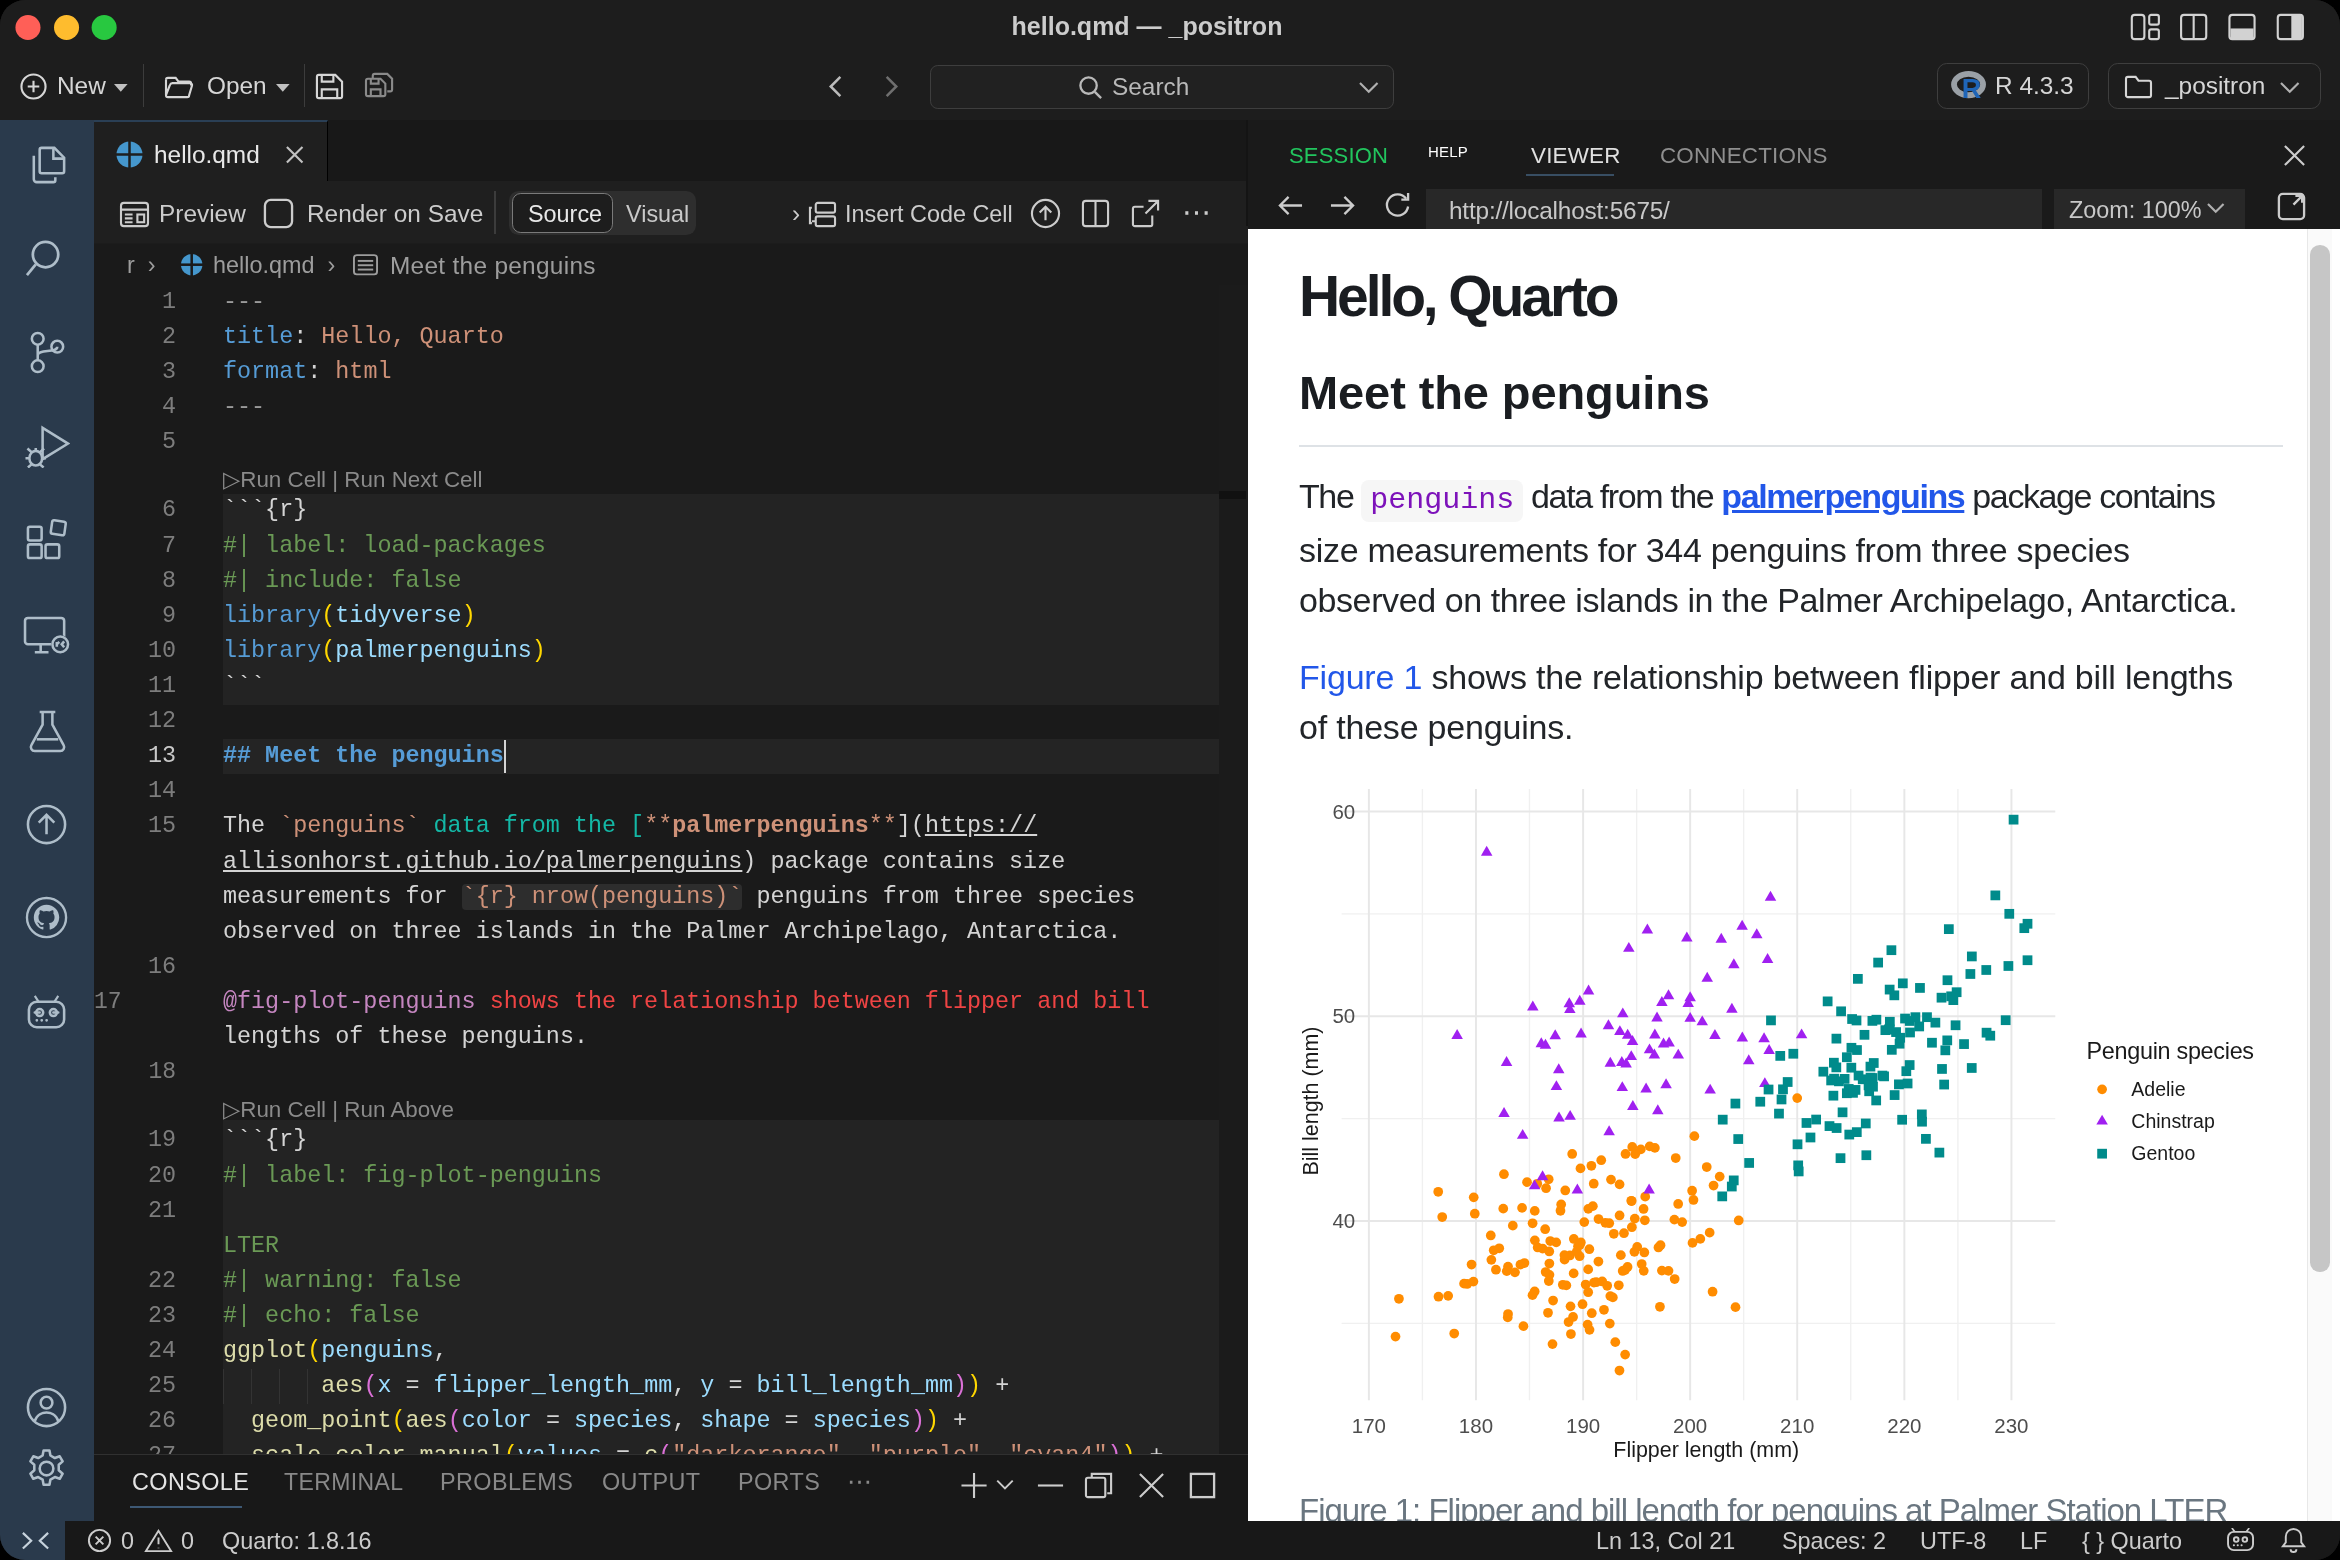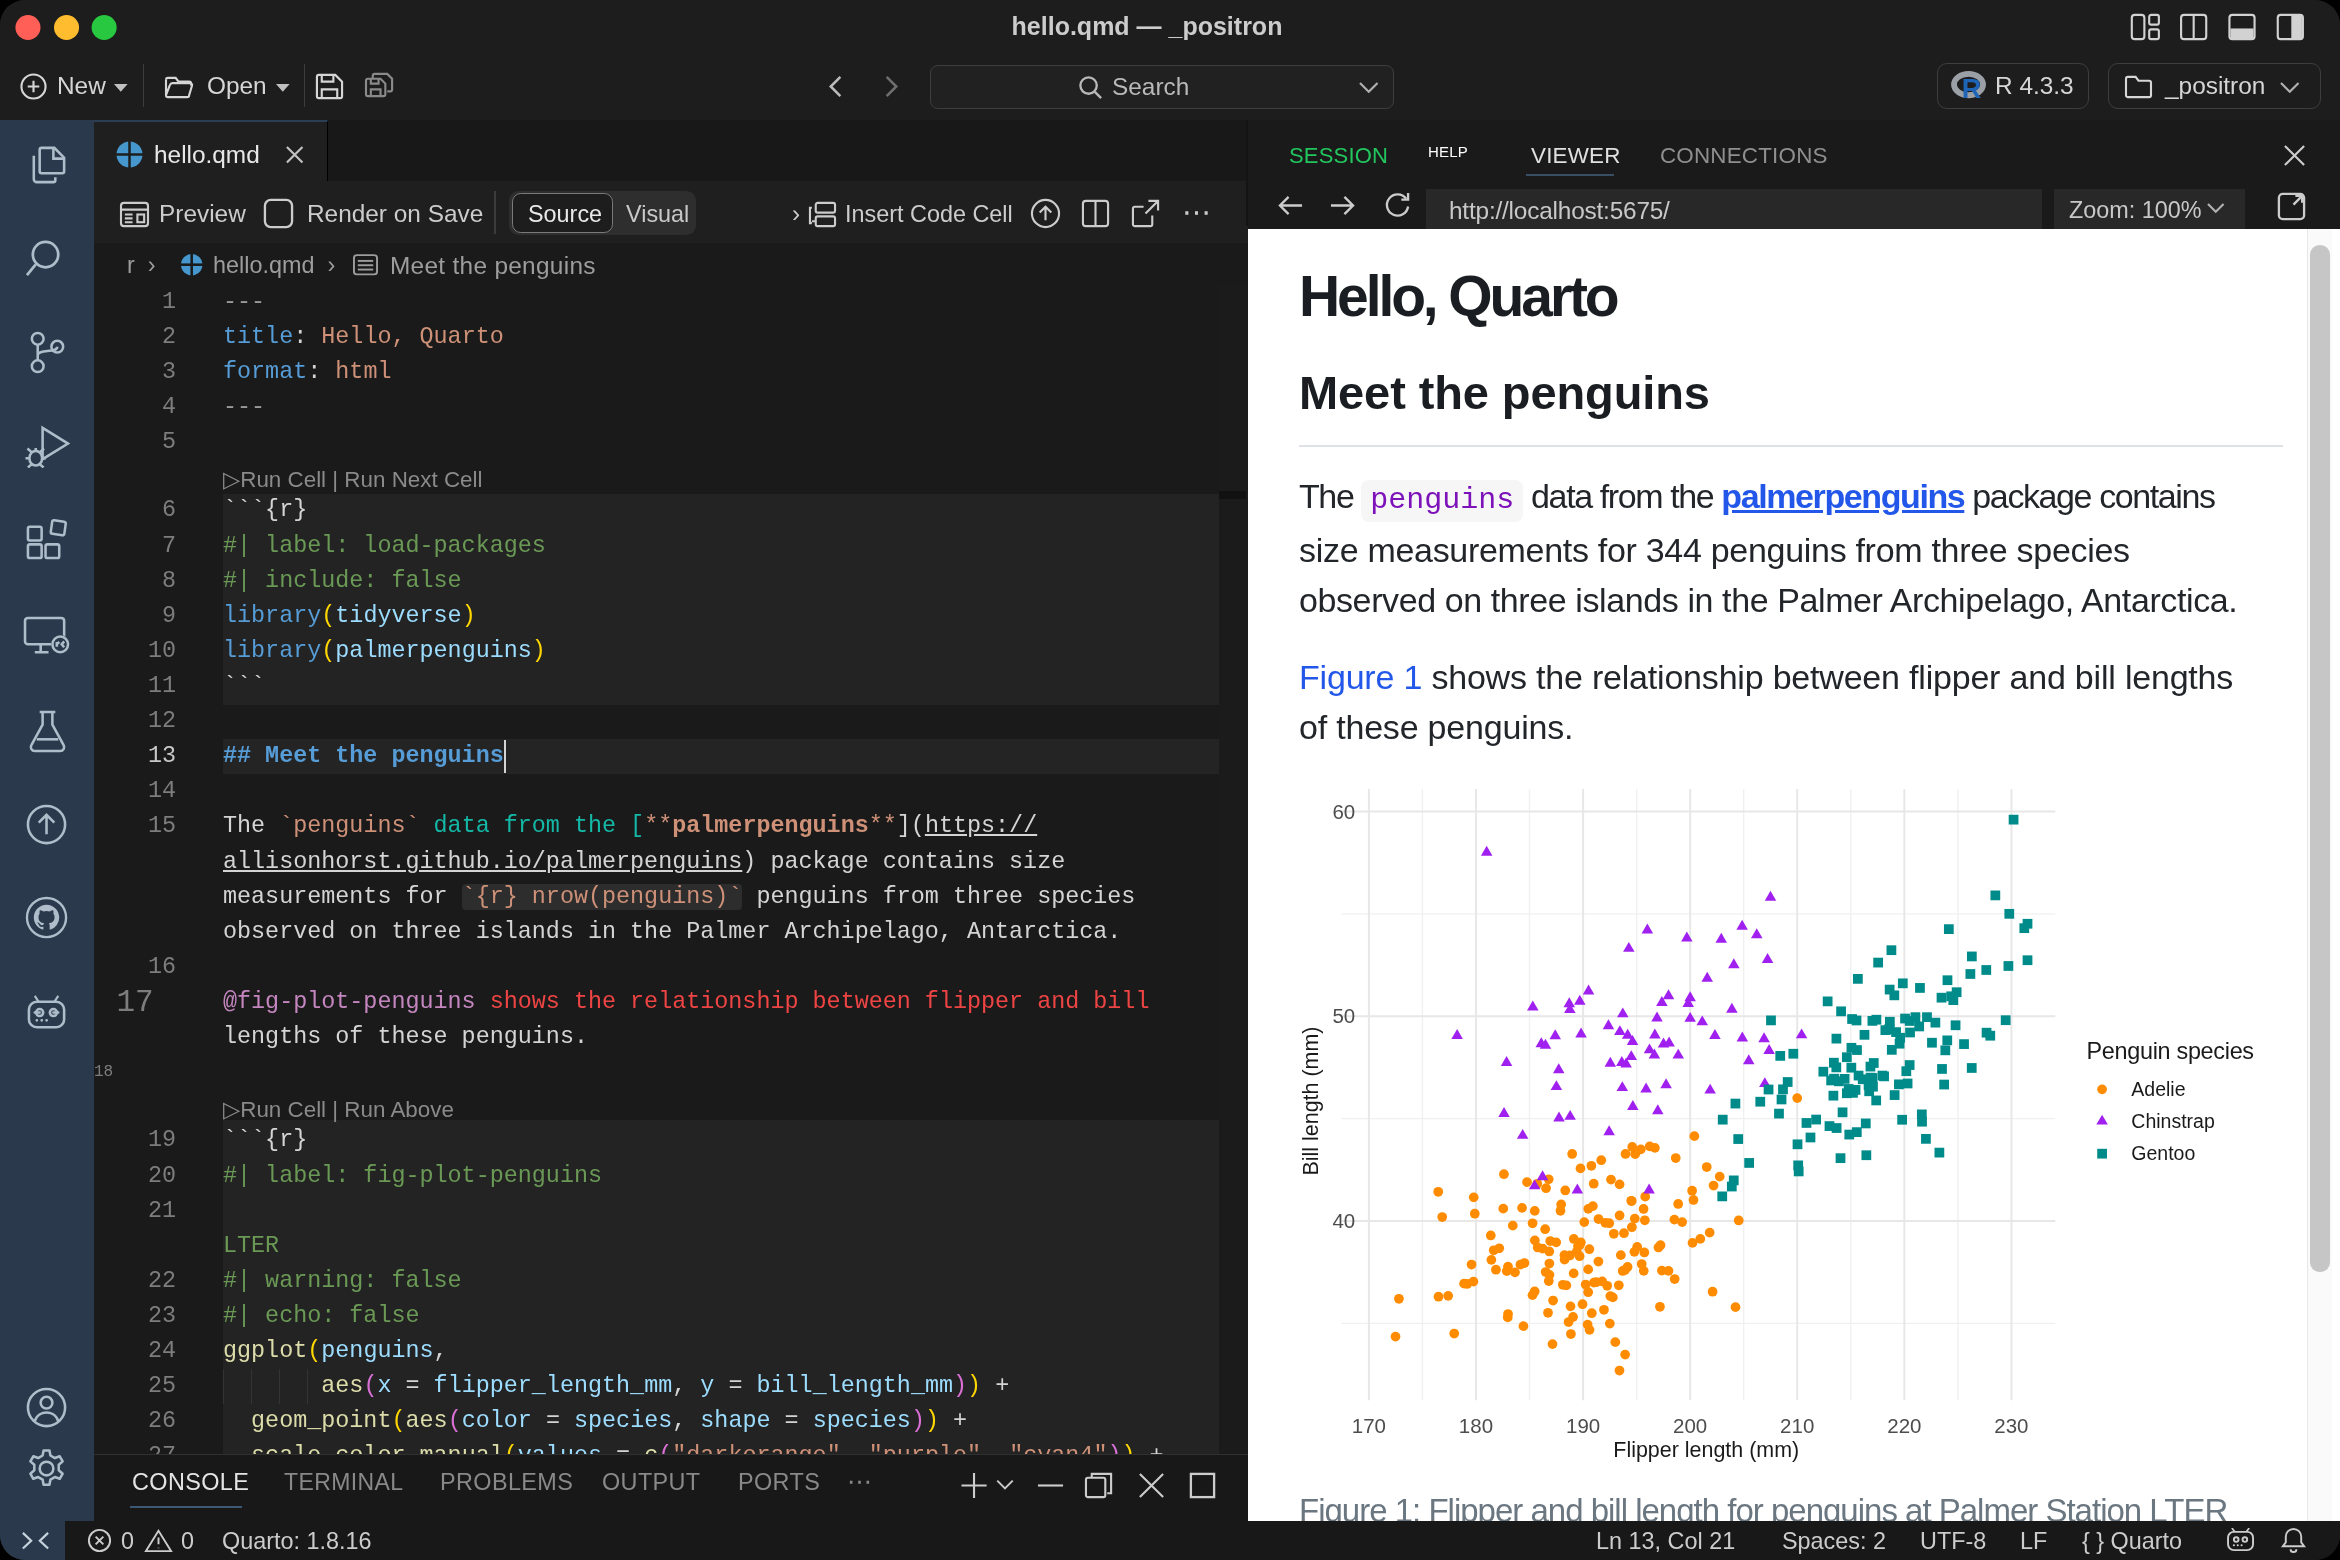--- a/index.html
+++ b/index.html
@@ -255,24 +255,24 @@
 <div style="position:absolute;left:129px;top:739px;height:35px;line-height:35px;white-space:pre"><b style="color:#569cd6">## Meet the penguins</b></div>
 <div style="position:absolute;left:0;top:774px;width:82px;height:35px;line-height:35px;text-align:right;color:#7d7d7d;font-size:23.4px">14</div>
 <div style="position:absolute;left:129px;top:774px;height:35px;line-height:35px;white-space:pre"></div>
 <div style="position:absolute;left:0;top:809px;width:82px;height:35px;line-height:35px;text-align:right;color:#7d7d7d;font-size:23.4px">15</div>
 <div style="position:absolute;left:129px;top:809px;height:35px;line-height:35px;white-space:pre"><span style="color:#d4d4d4">The </span><span style="color:#ce9178">`penguins`</span><span style="color:#14b8a6"> data from the [</span><span style="color:#ce9178">**<b>palmerpenguins</b>**</span><span style="color:#d4d4d4">](<u>https://</u></span></div>
 <div style="position:absolute;left:129px;top:845px;height:35px;line-height:35px;white-space:pre"><span style="color:#d4d4d4"><u>allisonhorst.github.io/palmerpenguins</u>) package contains size</span></div>
 <div style="position:absolute;left:129px;top:880px;height:35px;line-height:35px;white-space:pre"><span style="color:#d4d4d4">measurements for </span><span style="color:#ce9178;background:#2d2d2d;border-radius:3.9px">`{r} nrow(penguins)`</span><span style="color:#d4d4d4"> penguins from three species</span></div>
 <div style="position:absolute;left:129px;top:915px;height:35px;line-height:35px;white-space:pre"><span style="color:#d4d4d4">observed on three islands in the Palmer Archipelago, Antarctica.</span></div>
 <div style="position:absolute;left:0;top:950px;width:82px;height:35px;line-height:35px;text-align:right;color:#7d7d7d;font-size:23.4px">16</div>
 <div style="position:absolute;left:129px;top:950px;height:35px;line-height:35px;white-space:pre"></div>
-<div style="position:absolute;left:0;top:985px;width:82px;height:35px;line-height:35px;text-align:center;color:#7d7d7d;font-size:31px">17</div>
+<div style="position:absolute;left:0;top:985px;width:82px;height:35px;line-height:35px;text-align:left;color:#7d7d7d;font-size:23px">17</div>
 <div style="position:absolute;left:129px;top:985px;height:35px;line-height:35px;white-space:pre"><span style="color:#c586c0">@fig-plot-penguins</span><span style="color:#ef4444"> shows the relationship between flipper and bill</span></div>
 <div style="position:absolute;left:129px;top:1020px;height:35px;line-height:35px;white-space:pre"><span style="color:#d4d4d4">lengths of these penguins.</span></div>
-<div style="position:absolute;left:0;top:1055px;width:82px;height:35px;line-height:35px;text-align:left;color:#7d7d7d;font-size:16px">18</div>
+<div style="position:absolute;left:0;top:1055px;width:82px;height:35px;line-height:35px;text-align:right;color:#7d7d7d;font-size:23px">18</div>
 <div style="position:absolute;left:129px;top:1055px;height:35px;line-height:35px;white-space:pre"></div>
 <div style="position:absolute;left:129px;top:1094px;height:31px;line-height:31px;font-family:'Liberation Sans',sans-serif;font-size:22.4px;color:#8a8a8a">▷Run Cell | Run Above</div>
 <div style="position:absolute;left:0;top:1123px;width:82px;height:35px;line-height:35px;text-align:right;color:#7d7d7d;font-size:23.4px">19</div>
 <div style="position:absolute;left:129px;top:1123px;height:35px;line-height:35px;white-space:pre"><span style="color:#d4d4d4">```{r}</span></div>
 <div style="position:absolute;left:0;top:1159px;width:82px;height:35px;line-height:35px;text-align:right;color:#7d7d7d;font-size:23.4px">20</div>
 <div style="position:absolute;left:129px;top:1159px;height:35px;line-height:35px;white-space:pre"><span style="color:#6a9955">#| label: fig-plot-penguins</span></div>
 <div style="position:absolute;left:0;top:1194px;width:82px;height:35px;line-height:35px;text-align:right;color:#7d7d7d;font-size:23.4px">21</div>
 <div style="position:absolute;left:129px;top:1229px;height:35px;line-height:35px;white-space:pre"><span style="color:#6a9955">LTER</span></div>
 <div style="position:absolute;left:0;top:1264px;width:82px;height:35px;line-height:35px;text-align:right;color:#7d7d7d;font-size:23.4px">22</div>
 <div style="position:absolute;left:129px;top:1264px;height:35px;line-height:35px;white-space:pre"><span style="color:#6a9955">#| warning: false</span></div>

